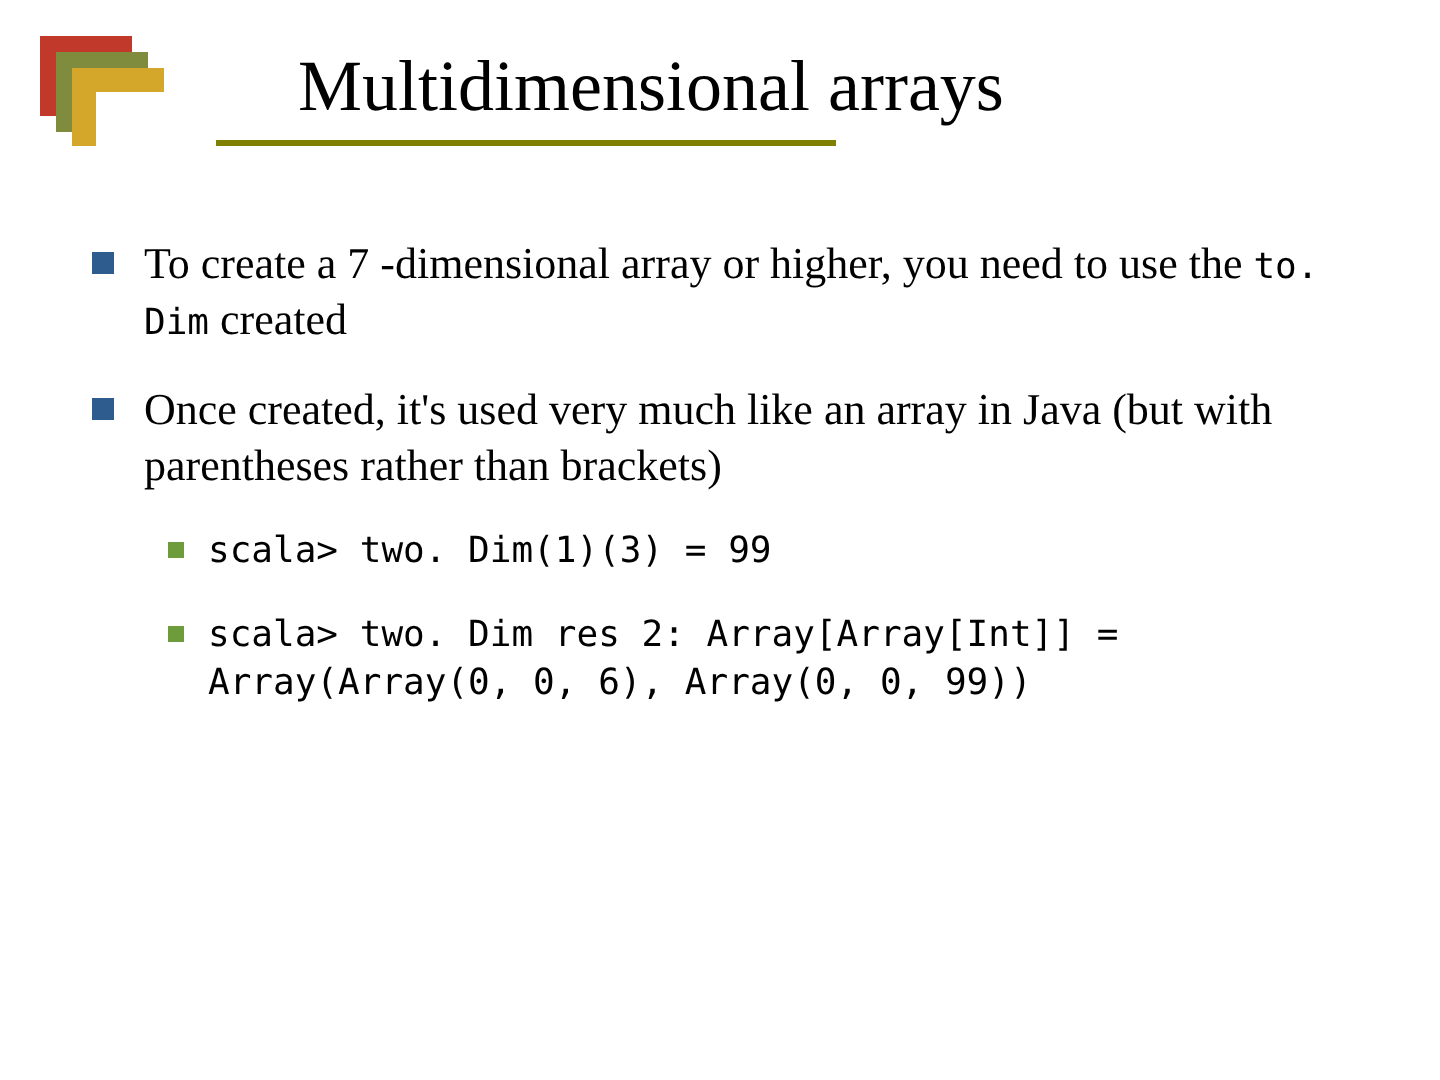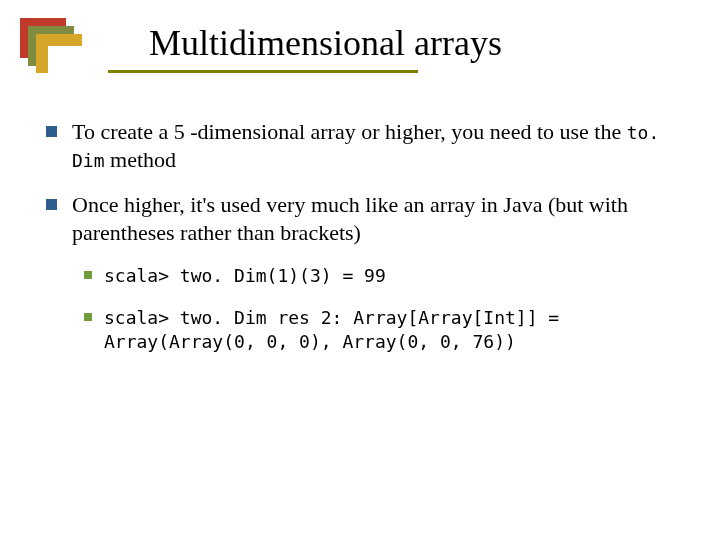--- a/index.html
+++ b/index.html
@@ -96,33 +96,33 @@
     <rect x="16" y="16" width="12" height="40" fill="#d4a62a"></rect>
   </svg>
 
   <div class="title">Multidimensional arrays</div>
   <div class="title-underline"></div>
 
   <div class="body">
 
     <div class="l1">
       <div class="bullet-l1"></div>
-      <span>To create a 5 -dimensional array or higher, you need to use the </span><span class="code">to. Dim</span><span> method</span>
+      <span>To create a 7 -dimensional array or higher, you need to use the </span><span class="code">to. Dim</span><span> created</span>
     </div>
 
 
     <div class="l1">
       <div class="bullet-l1"></div>
-      <span>Once higher, it's used very much like an array in Java (but with parentheses rather than brackets)</span>
+      <span>Once created, it's used very much like an array in Java (but with parentheses rather than brackets)</span>
     </div>
 
     <div class="l2">
       <div class="bullet-l2"></div>
       <span class="code">scala&gt; </span><span class="code">two. Dim(1)(3) = 99</span>
     </div>
 
     <div class="l2">
       <div class="bullet-l2"></div>
-      <span class="code">scala&gt; </span><span class="code">two. Dim</span><span class="code"> res 2: Array[Array[Int]] = Array(Array(0, 0, 0), Array(0, 0, 76))</span>
+      <span class="code">scala&gt; </span><span class="code">two. Dim</span><span class="code"> res 2: Array[Array[Int]] = Array(Array(0, 0, 6), Array(0, 0, 99))</span>
     </div>
 
   </div>
 </div>
 
 </body></html>

